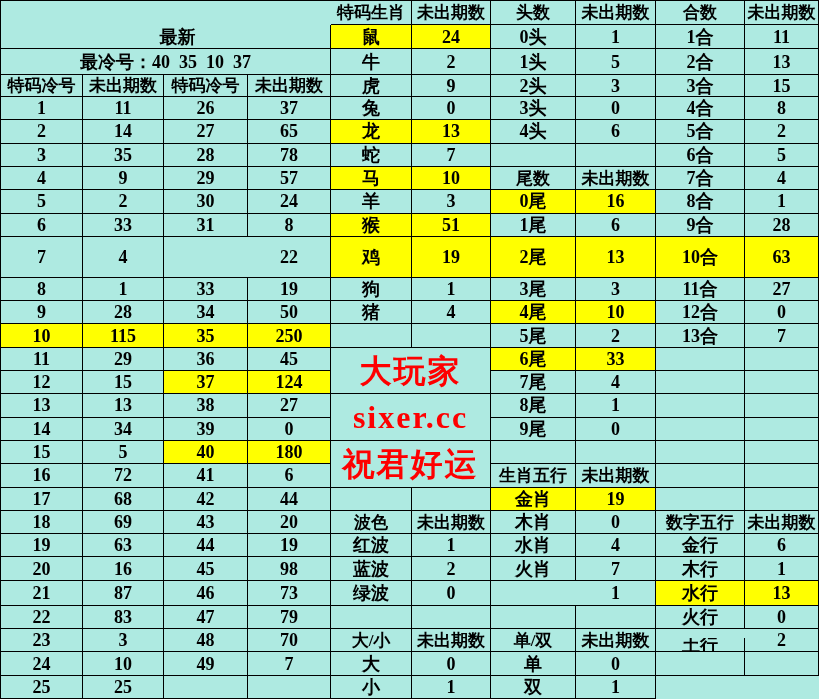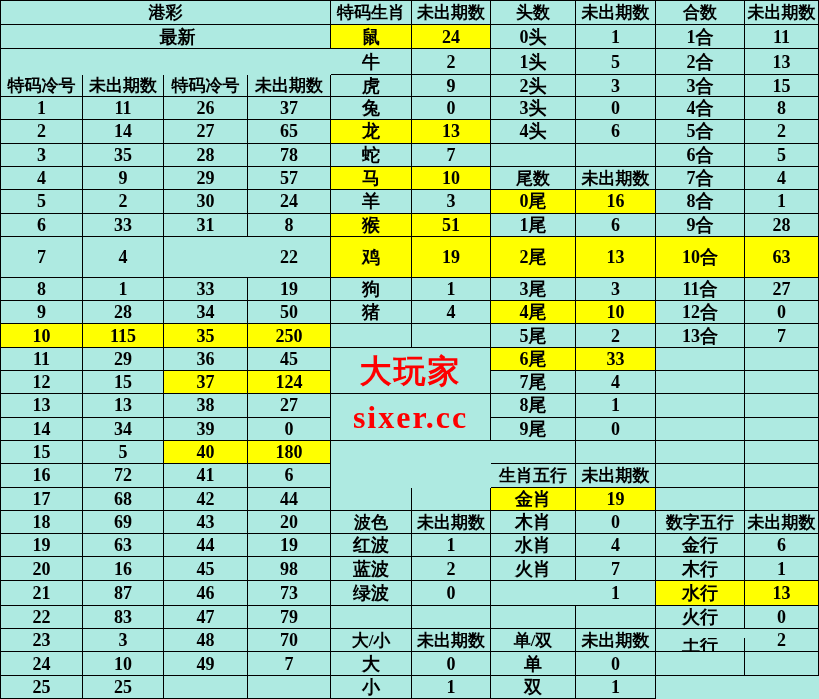--- a/index.html
+++ b/index.html
@@ -25,22 +25,22 @@
     white-space:pre;overflow:hidden;
   }
   .hdr{font-size:17px;}
   .hot{background:#ffff00;}
   .wm{color:#fe0000;font-size:32px;letter-spacing:2px;}
 </style>
 </head>
 <body>
 
 <div class="grid">
-    <div class="cell hdr" style="grid-area: 1 / 1 / auto / span 4;">港彩</div>
     <div class="cell" style="grid-area: 2 / 1 / auto / span 4; padding-left: 24px;">最新</div>
+    <div class="cell" style="grid-area: 3 / 1 / auto / span 4;">最冷号：40  35  10  37</div>
     <div class="cell hdr" style="grid-area: 4 / 1;">特码冷号</div>
     <div class="cell hdr" style="grid-area: 4 / 2;">未出期数</div>
     <div class="cell hdr" style="grid-area: 4 / 3;">特码冷号</div>
     <div class="cell hdr" style="grid-area: 4 / 4;">未出期数</div>
     <div class="cell" style="grid-area: 5 / 1;">1</div>
     <div class="cell" style="grid-area: 5 / 2;">11</div>
     <div class="cell" style="grid-area: 5 / 3;">26</div>
     <div class="cell" style="grid-area: 5 / 4;">37</div>
     <div class="cell" style="grid-area: 6 / 1;">2</div>
     <div class="cell" style="grid-area: 6 / 2;">14</div>
@@ -265,20 +265,21 @@
     <div class="cell" style="grid-area: 24 / 9;">木行</div>
     <div class="cell" style="grid-area: 24 / 10;">1</div>
     <div class="cell hot" style="grid-area: 25 / 9;">水行</div>
     <div class="cell hot" style="grid-area: 25 / 10;">13</div>
     <div class="cell" style="grid-area: 26 / 9;">火行</div>
     <div class="cell" style="grid-area: 26 / 10;">0</div>
     <div class="cell" style="grid-area: 27 / 9; margin-top: 9px;">土行</div>
     <div class="cell" style="grid-area: 27 / 10;">2</div>
     <div class="cell wm" style="grid-area: 15 / 5 / span 2 / span 2;">大玩家</div>
     <div class="cell wm" style="grid-area: 17 / 5 / span 2 / span 2;">sixer.cc</div>
+    <div class="cell wm" style="grid-area: 19 / 5 / span 2 / span 2;">祝君好运</div>
     <div class="cell" style="grid-area: 14 / 5;"></div>
     <div class="cell" style="grid-area: 14 / 6;"></div>
     <div class="cell" style="grid-area: 21 / 5;"></div>
     <div class="cell" style="grid-area: 21 / 6;"></div>
     <div class="cell" style="grid-area: 26 / 5;"></div>
     <div class="cell" style="grid-area: 26 / 6;"></div>
     <div class="cell" style="grid-area: 7 / 7;"></div>
     <div class="cell" style="grid-area: 7 / 8;"></div>
     <div class="cell" style="grid-area: 19 / 7;"></div>
     <div class="cell" style="grid-area: 19 / 8;"></div>

